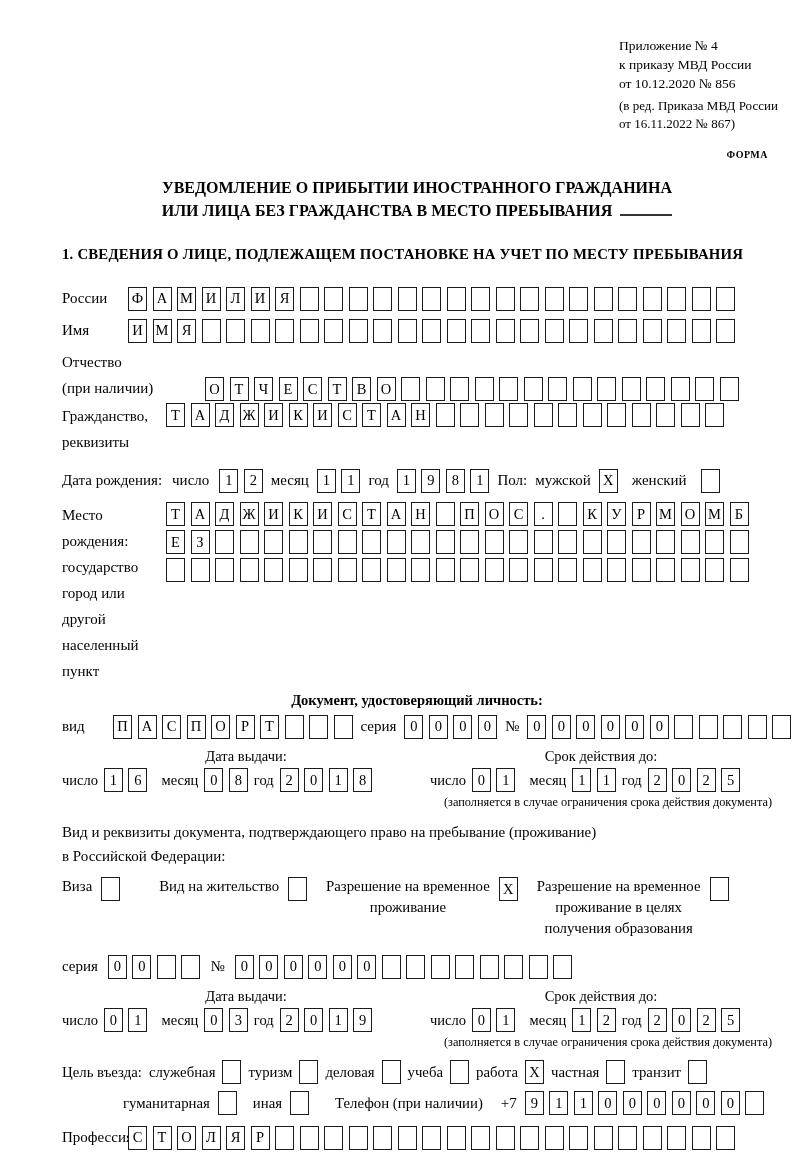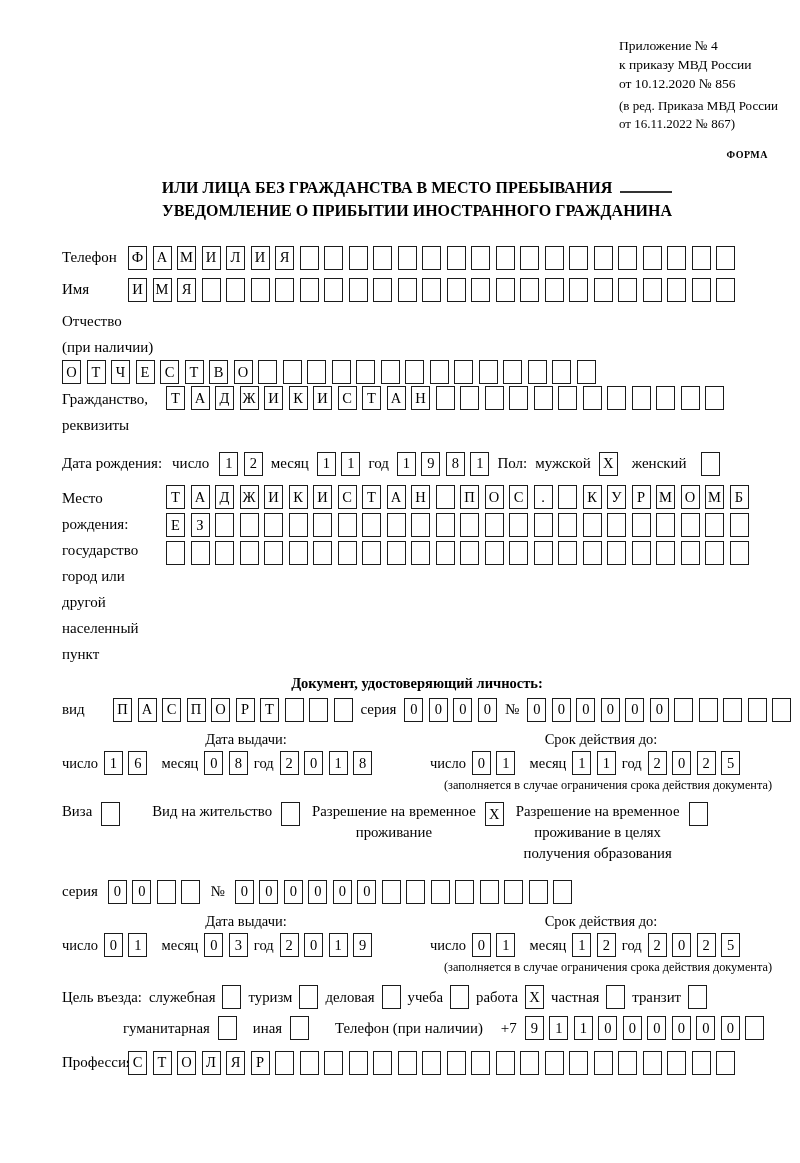--- a/index.html
+++ b/index.html
@@ -38,21 +38,21 @@
   .dates-row {display:flex; margin-top:8px;}
   .dgroup {display:flex; flex-direction:column;}
   .dg-left {width:368px; flex:none;}
   .dg-right {flex:1;}
   .dtitle {text-align:center; font-size:14.5px;}
   .dfields {display:flex; align-items:center; gap:6px; margin-top:3px;}
   .dfields .flabel {font-size:14.5px;}
   .dnote {font-size:12.3px; text-align:right; margin-top:3px; white-space:nowrap;}
 
   
-  .opts-row {display:flex; align-items:flex-start; margin-top:8px; gap:2px;}
+  .opts-row {display:flex; align-items:flex-start; margin-top:8px; gap:9px;}
   .opt {display:flex; align-items:flex-start; gap:9px;}
   .opt .olabel {font-size:14.8px; line-height:21px;}
   .opt .olabel.center {text-align:center;}
   .opt .boxes {margin-top:1px;}
 
   
   .purpose {display:flex; align-items:center; gap:7px; margin-top:10px; flex-wrap:nowrap;}
   .purpose .flabel {font-size:14.8px;}
   .purpose2 {display:flex; align-items:center; gap:8px; margin-top:7px; margin-left:61px;}
   .purpose2 .flabel {font-size:14.8px;}
@@ -72,29 +72,30 @@
     <div>от 10.12.2020 № 856</div>
     <div class="hdr-edition">
       <div>(в ред. Приказа МВД России</div>
       <div>от 16.11.2022 № 867)</div>
     </div>
   </div>
 
   <div class="forma">ФОРМА</div>
 
   <div class="title">
+    <div>УВЕДОМЛЕНИЕ О ПРИБЫТИИ ИНОСТРАННОГО ГРАЖДАНИНА</div>
     <div>
       <span>ИЛИ ЛИЦА БЕЗ ГРАЖДАНСТВА В МЕСТО ПРЕБЫВАНИЯ</span><span class="blank-line"></span>
     </div>
-    <div>УВЕДОМЛЕНИЕ О ПРИБЫТИИ ИНОСТРАННОГО ГРАЖДАНИНА</div>
-  </div>
-
+  </div>
+
+  <div class="sec-heading">1. СВЕДЕНИЯ О ЛИЦЕ, ПОДЛЕЖАЩЕМ ПОСТАНОВКЕ НА УЧЕТ ПО МЕСТУ ПРЕБЫВАНИЯ</div>
 
   <div class="frow" style="margin-top:22px;">
-    <span class="flabel w66">Телефон</span>
+    <span class="flabel w66">России</span>
     <span class="boxes">
         <span class="box">Ф</span>
         <span class="box">А</span>
         <span class="box">М</span>
         <span class="box">И</span>
         <span class="box">Л</span>
         <span class="box">И</span>
         <span class="box">Я</span>
         <span class="box"></span>
         <span class="box"></span>
@@ -141,21 +142,21 @@
         <span class="box"></span>
         <span class="box"></span>
         <span class="box"></span>
         <span class="box"></span>
         <span class="box"></span>
         <span class="box"></span>
         <span class="box"></span>
       </span>
   </div>
 
-  <div class="frow" style="align-items:flex-start;flex-direction:column;">
+  <div class="frow" style="align-items:flex-end;">
     <span class="lblcol w143">
       <span class="l">Отчество</span>
       <span class="l">(при наличии)</span>
     </span>
     <span class="boxes">
         <span class="box">О</span>
         <span class="box">Т</span>
         <span class="box">Ч</span>
         <span class="box">Е</span>
         <span class="box">С</span>
@@ -410,20 +411,24 @@
             <span class="box">2</span>
             <span class="box">0</span>
             <span class="box">2</span>
             <span class="box">5</span>
           </span>
       </div>
       <div class="dnote">(заполняется в случае ограничения срока действия документа)</div>
     </div>
   </div>
 
+  <div class="intro">
+    <div>Вид и реквизиты документа, подтверждающего право на пребывание (проживание)</div>
+    <div>в Российской Федерации:</div>
+  </div>
 
   <div class="opts-row">
     <div class="opt">
       <span class="olabel">Виза</span>
       <span class="boxes">
           <span class="box"></span>
         </span>
     </div>
     <div class="opt" style="margin-left:30px;">
       <span class="olabel">Вид на жительство</span>

